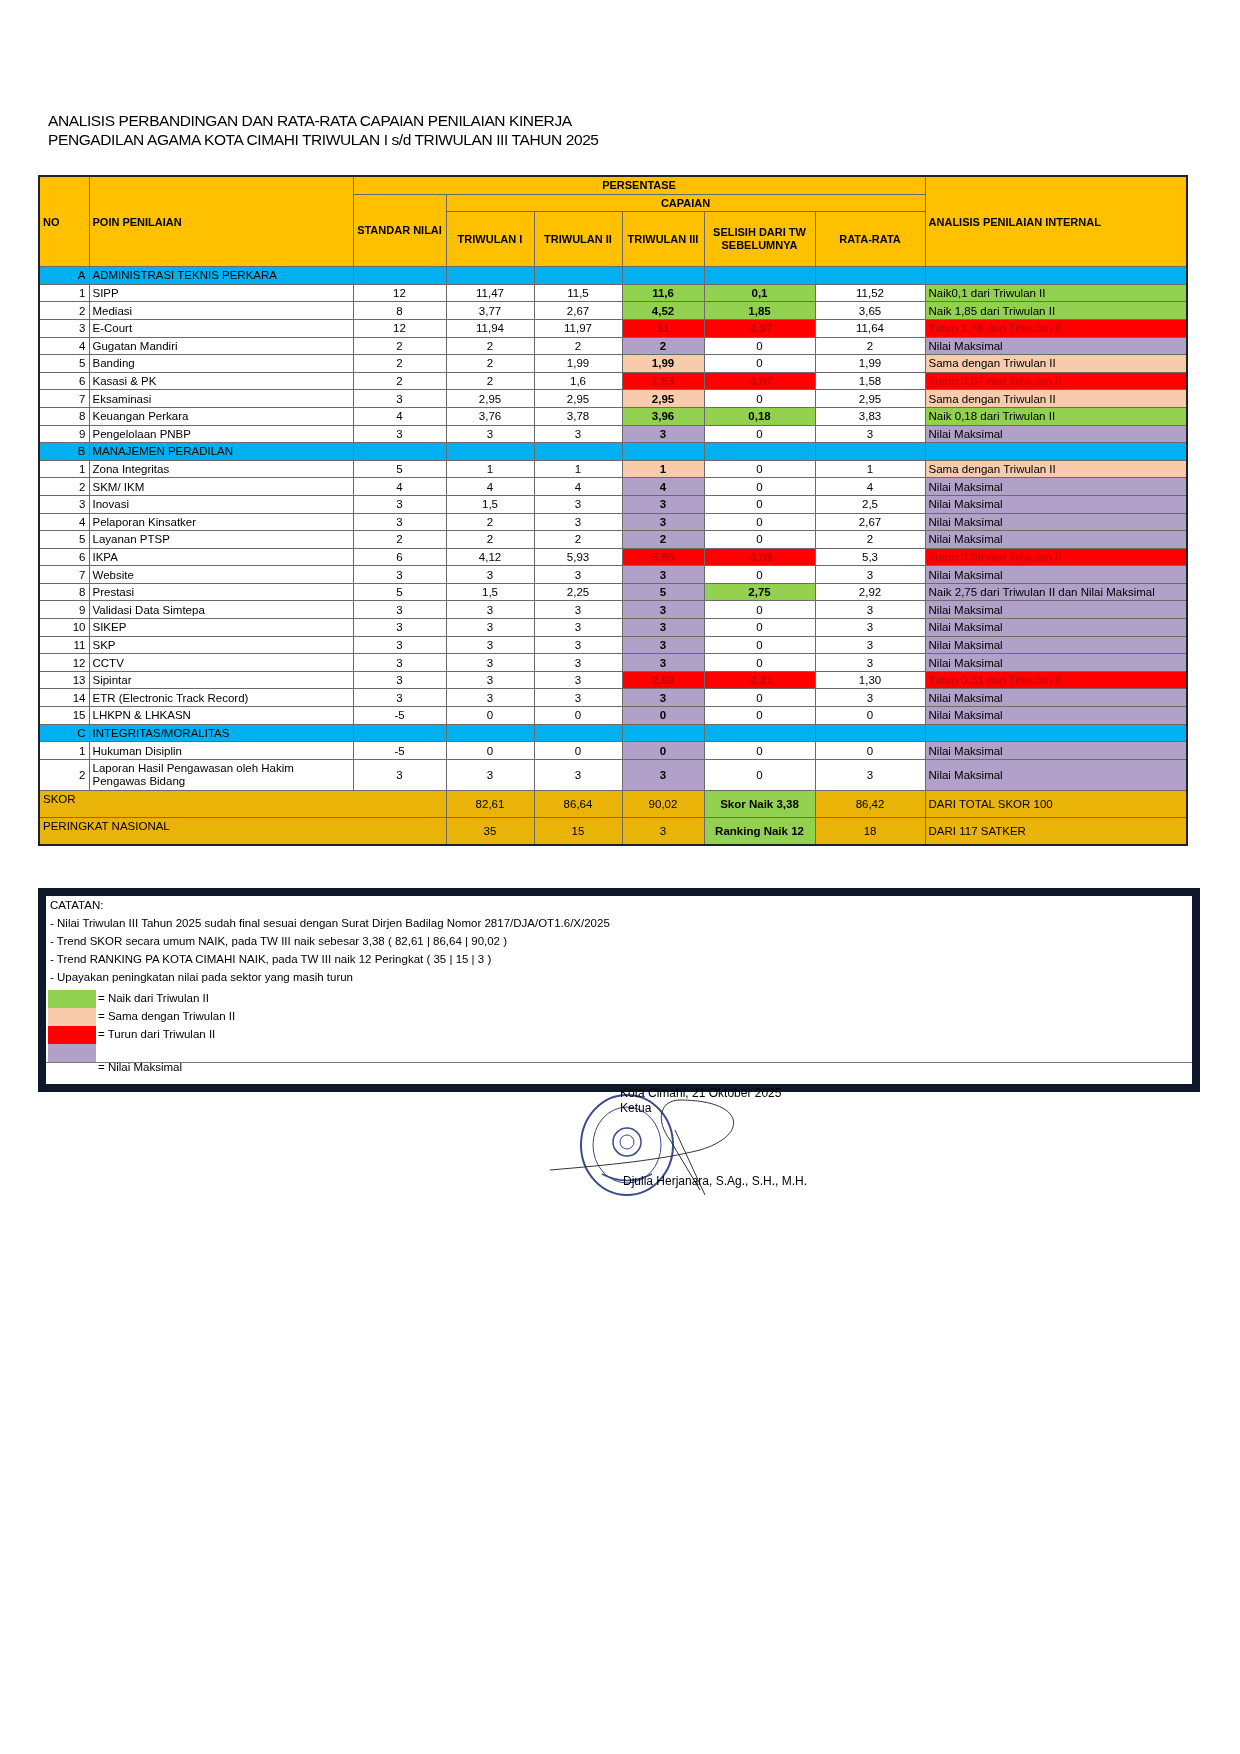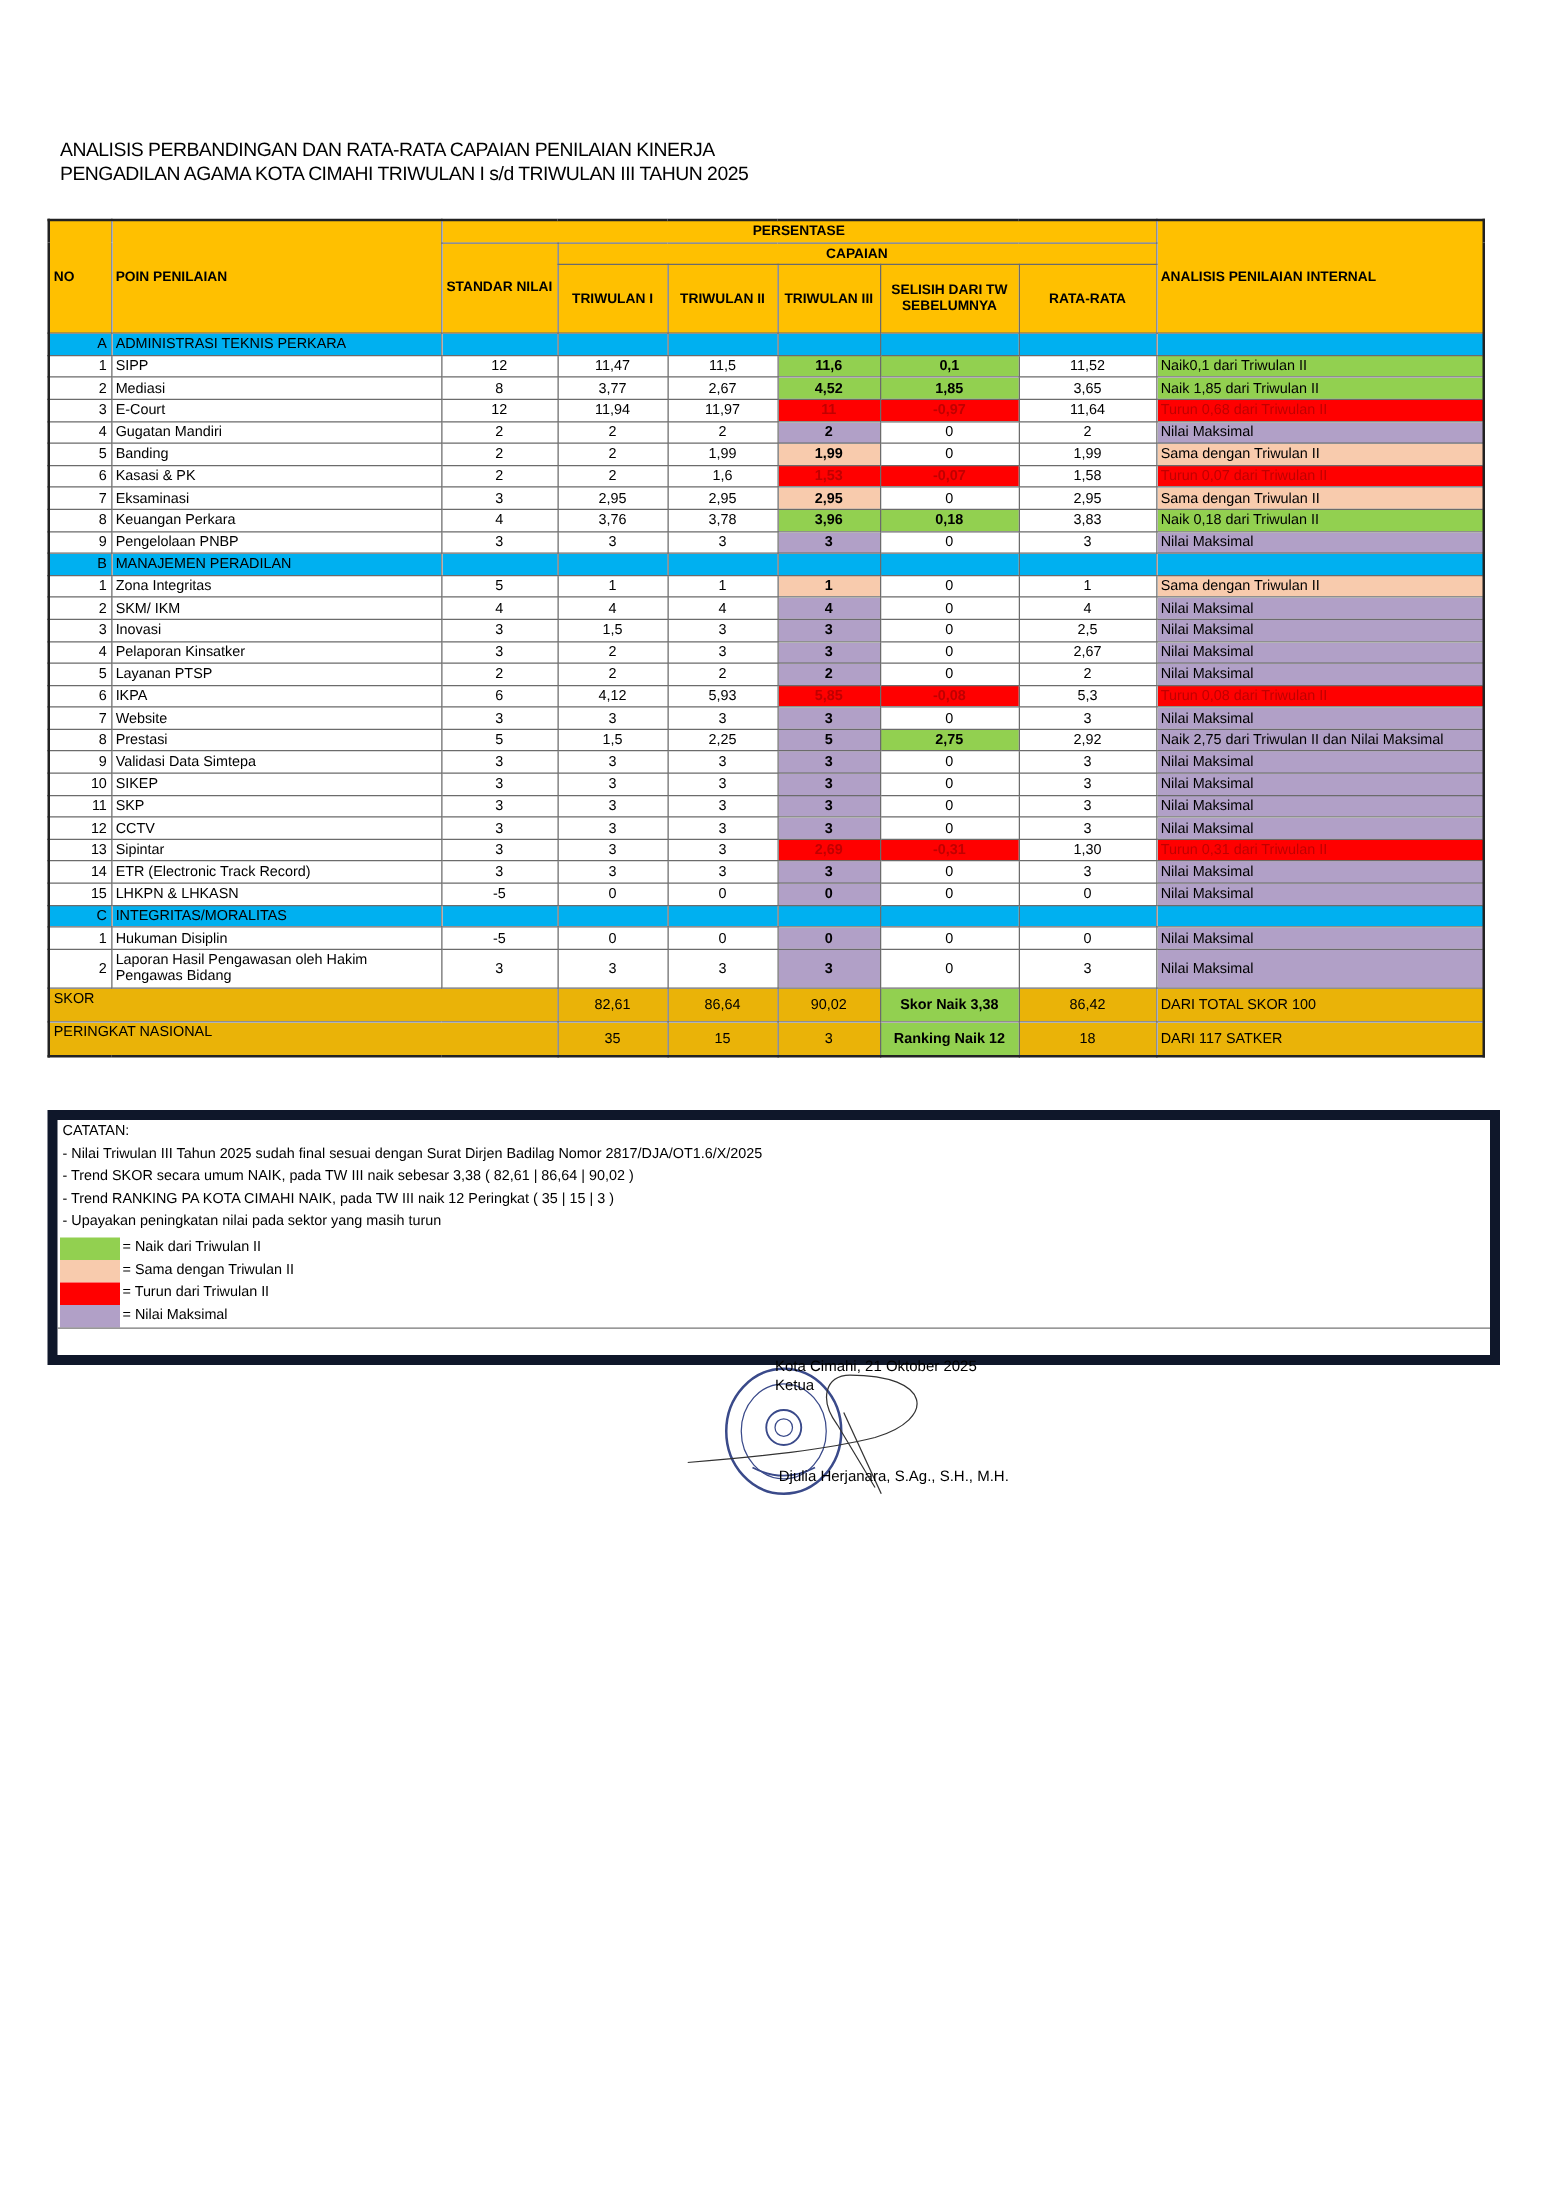--- a/index.html
+++ b/index.html
@@ -109,21 +109,21 @@
       </tr>
       <tr>
         <td class="r">3</td>
         <td>E-Court</td>
         <td class="c">12</td>
         <td class="c">11,94</td>
         <td class="c">11,97</td>
         <td class="c b red red-text">11</td>
         <td class="c b red red-text">-0,97</td>
         <td class="c">11,64</td>
-        <td class="red red-text">Turun 0,68 dari Triwulan II</td>
+        <td class="red red-text">Turun 1,76 dari Triwulan II</td>
       </tr>
       <tr>
         <td class="r">4</td>
         <td>Gugatan Mandiri</td>
         <td class="c">2</td>
         <td class="c">2</td>
         <td class="c">2</td>
         <td class="c b purple">2</td>
         <td class="c ">0</td>
         <td class="c">2</td>
@@ -420,21 +420,21 @@
   <div class="line" style="top:39px">- Trend SKOR secara umum NAIK, pada TW III naik sebesar 3,38 ( 82,61 | 86,64 | 90,02 )</div>
   <div class="line" style="top:57px">- Trend RANKING PA KOTA CIMAHI NAIK, pada TW III naik 12 Peringkat ( 35 | 15 | 3 )</div>
   <div class="line" style="top:75px">- Upayakan peningkatan nilai pada sektor yang masih turun</div>
   <div class="swatch" style="top:94px;background:#92d050"></div>
   <div class="lbl" style="top:96px">= Naik dari Triwulan II</div>
   <div class="swatch" style="top:112px;background:#f8cbad"></div>
   <div class="lbl" style="top:114px">= Sama dengan Triwulan II</div>
   <div class="swatch" style="top:130px;background:#ff0000"></div>
   <div class="lbl" style="top:132px">= Turun dari Triwulan II</div>
   <div class="swatch" style="top:148px;background:#b1a0c7"></div>
-  <div class="lbl" style="top:150px">= Nilai Maksimal</div>
+  <div class="lbl" style="top:165px">= Nilai Maksimal</div>
   <div class="sep"></div>
 </div>
 
 <svg class="stamp" width="110" height="110" viewBox="0 0 110 110">
   <ellipse cx="55" cy="53" rx="46" ry="50" fill="none" stroke="#3a4a8a" stroke-width="2"></ellipse>
   <ellipse cx="55" cy="53" rx="34" ry="38" fill="none" stroke="#3a4a8a" stroke-width="1"></ellipse>
   <circle cx="55" cy="50" r="14" fill="none" stroke="#3a4a8a" stroke-width="1.5"></circle>
   <circle cx="55" cy="50" r="7" fill="none" stroke="#3a4a8a" stroke-width="1"></circle>
   <path d="M30 82 Q55 95 80 82" fill="none" stroke="#3a4a8a" stroke-width="1.5"></path>
 </svg>

